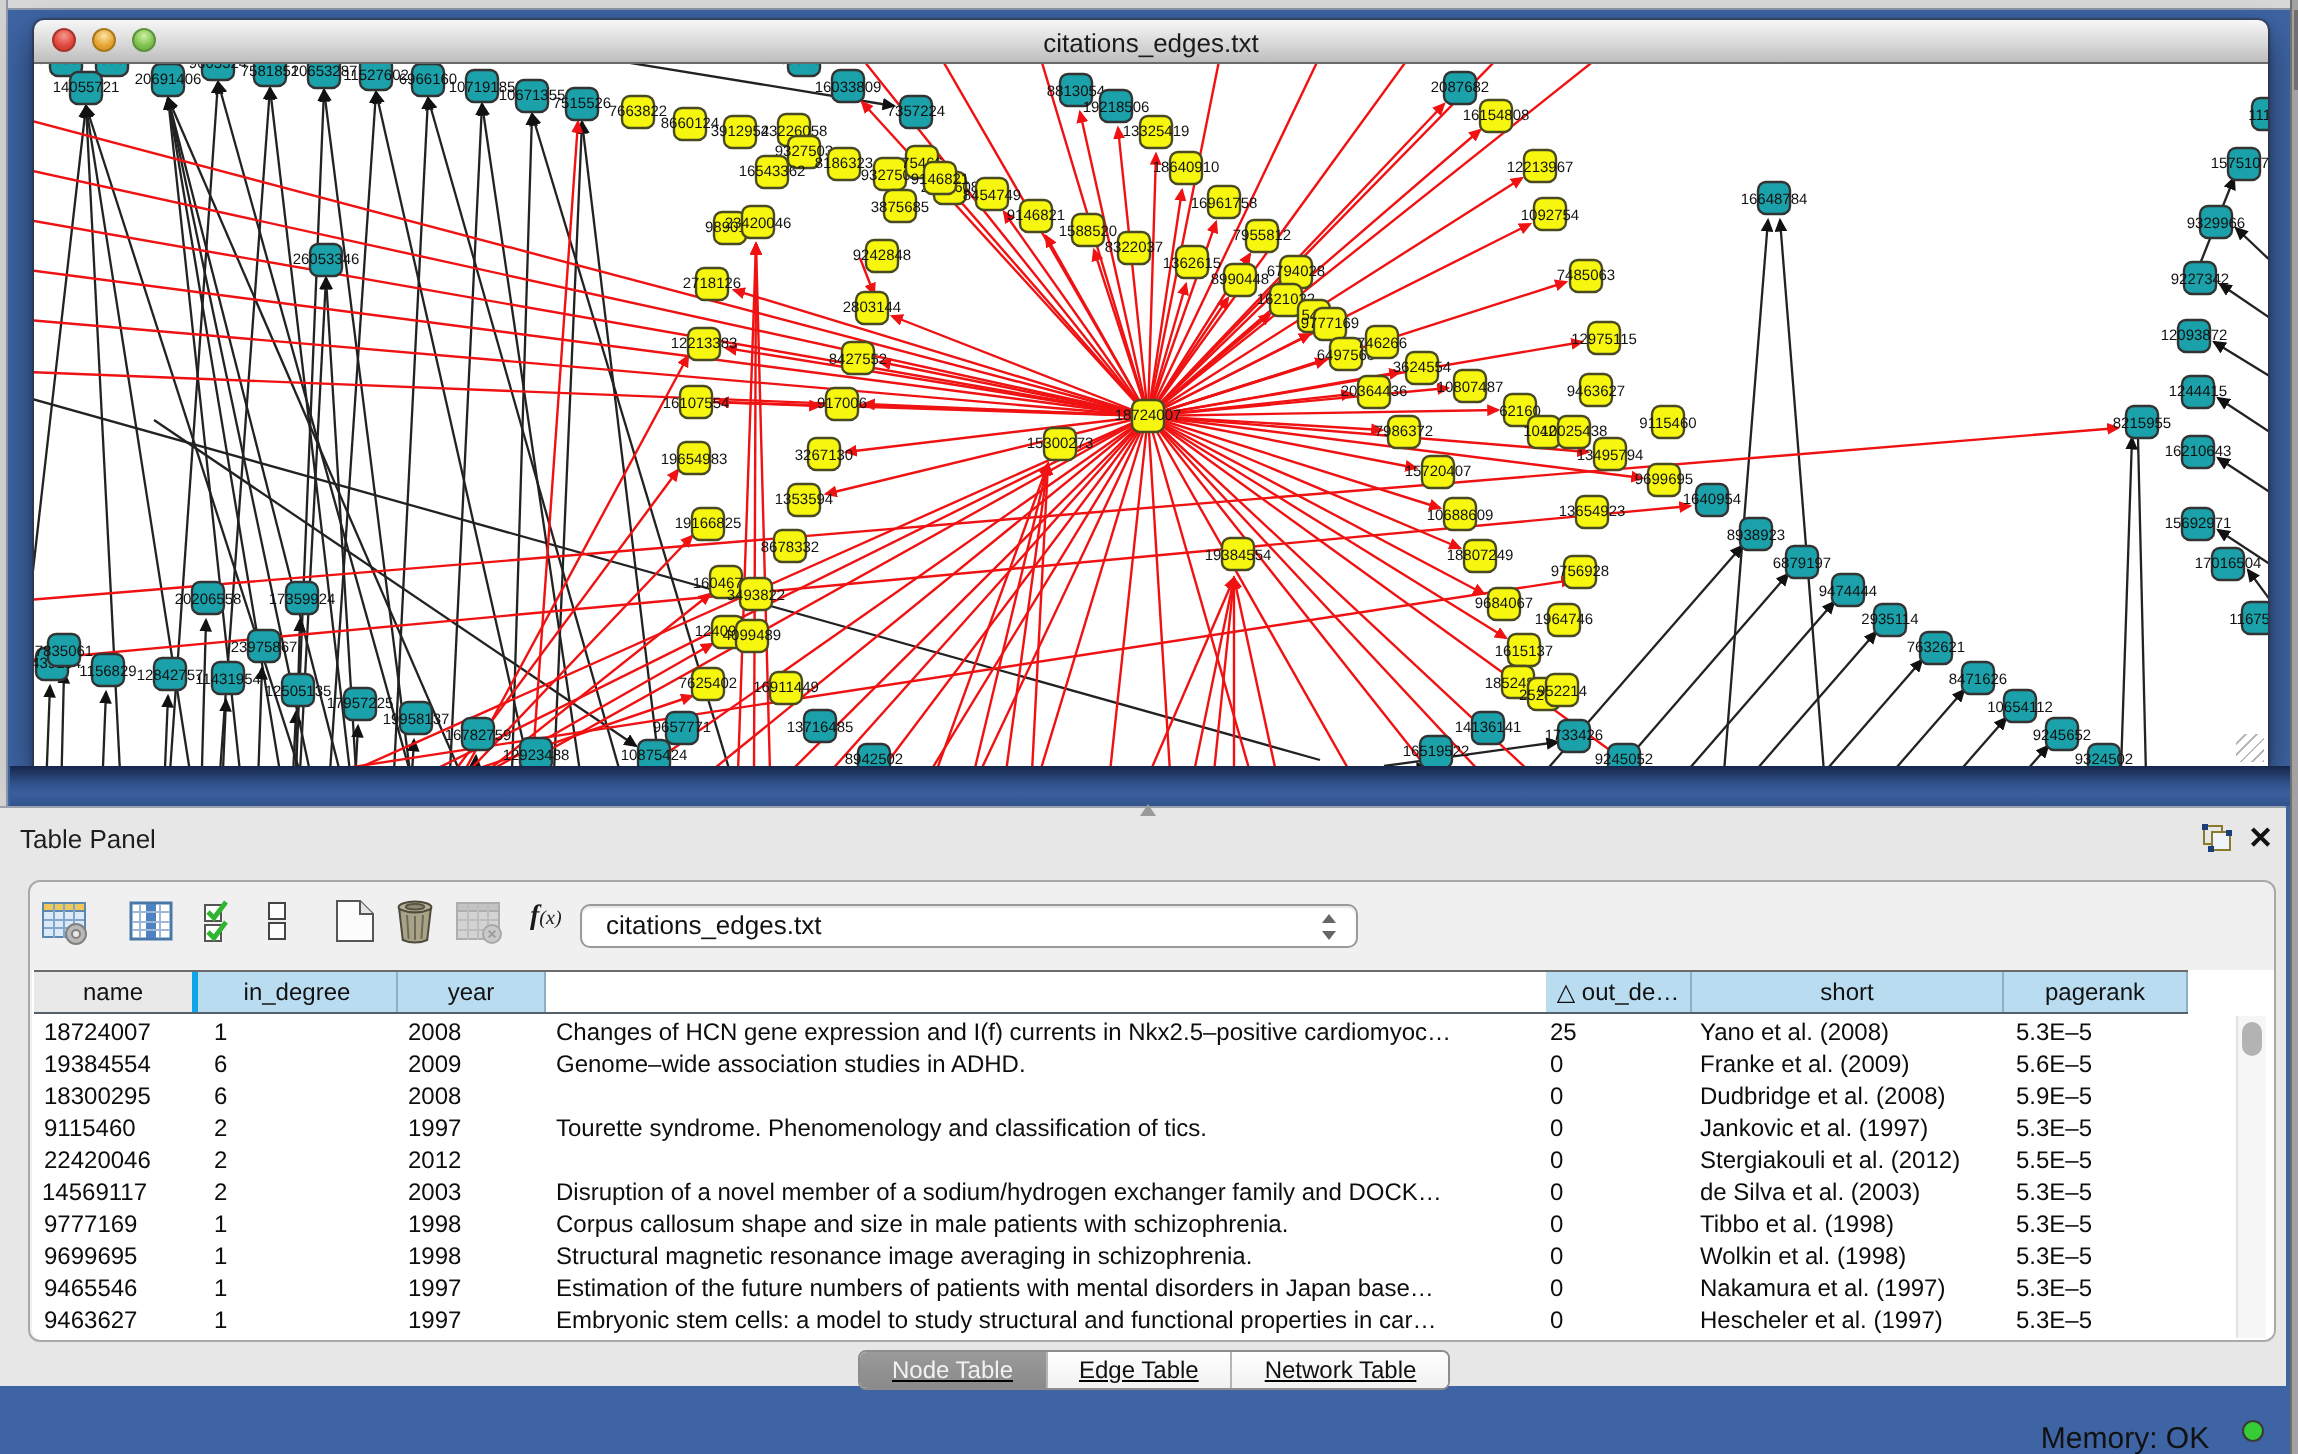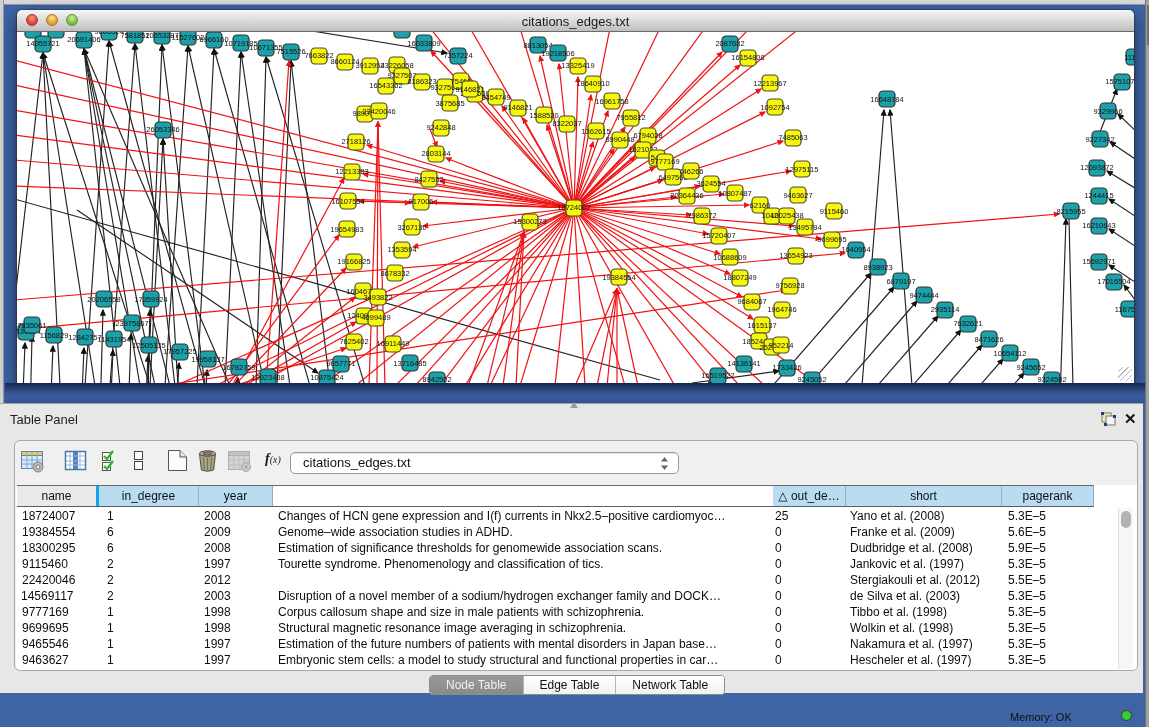--- a/index.html
+++ b/index.html
@@ -36,25 +36,25 @@
 .thead { position:absolute; left:2px; top:44px; width:1077px; height:22px; border-top:1px solid #6b6b6b; border-bottom:1px solid #55606b; font-size:12px; color:#111; }
 .th { position:absolute; top:0; height:20px; background:#badcf0; border-right:1px solid #8fb0c2; text-align:center; line-height:20px; }
 .th.gray { background:#e9e9e9; border-right:3px solid #0ea5e9; }
 .rows { position:absolute; left:2px; top:67px; width:1100px; font-size:12px; color:#0d0d0d; }
 .row { position:absolute; height:16px; line-height:16px; white-space:nowrap; }
 .c { position:absolute; top:0; height:16px; overflow:hidden; }
 
 .tsb { position:absolute; left:1103px; top:67px; width:15px; height:161px; background:#f6f6f6; border-left:1px solid #e2e2e2; }
 .tsb .th2 { position:absolute; left:2px; top:3px; width:10px; height:17px; background:#b3b3b3; border-radius:5px; }
 
-.tabs { position:absolute; left:429px; top:271px; height:20px; display:flex; border:1px solid #8d8d8d; border-radius:4px; overflow:hidden; background:#fff; font-size:12px; }
+.tabs { position:absolute; left:429px; top:271px; height:20px; display:flex; border:1px solid #8d8d8d; border-radius:4px; overflow:hidden; background:#fff; font-size:12px;text-decoration:underline; }
 .tab { padding:0 16px; line-height:19px; color:#111; background:linear-gradient(#ffffff,#f1f1f1); border-right:1px solid #b5b5b5; }
 .tab.sel { background:linear-gradient(#9a9a9a,#8a8a8a); color:#f2f2f2; }
 .tab:last-child { border-right:none; }
-.mem { position:absolute; left:1010px; top:307px; width:105px; text-align:left; font-size:11px; color:#111; }
+.mem { position:absolute; left:1010px; top:307px; width:105px; text-align:center; font-size:15px; color:#111; }
 .memdot { position:absolute; left:1121px; top:306px; width:11px; height:11px; border-radius:50%; background:#35cc35; border:1px solid #3a3a3a; }
 </style>
 </head>
 <body>
 <div class="topstrip"></div>
 <div style="position:absolute;left:0;top:0;width:4px;height:403px;background:#d2d2d2;border-right:1px solid #8d96a5"></div>
 <div class="win">
   <div class="titlebar">
     <div class="title">citations_edges.txt</div>
     <div class="tl r"></div>
@@ -619,21 +619,20 @@
           <span class="c" style="left:187px;width:60px">2009</span>
           <span class="c" style="left:261px;width:492px">Genome–wide association studies in ADHD.</span>
           <span class="c" style="left:758px;width:60px">0</span>
           <span class="c" style="left:833px;width:150px">Franke et al. (2009)</span>
           <span class="c" style="left:991px;width:80px">5.6E–5</span>
         </div>
 <div class="row" style="top:32px;width:1100px">
           <span class="c" style="left:5px;width:84px">18300295</span>
           <span class="c" style="left:90px;width:60px">6</span>
           <span class="c" style="left:187px;width:60px">2008</span>
-          <span class="c" style="left:261px;width:492px">Estimation of significance thresholds for genomewide association scans.</span>
           <span class="c" style="left:758px;width:60px">0</span>
           <span class="c" style="left:833px;width:150px">Dudbridge et al. (2008)</span>
           <span class="c" style="left:991px;width:80px">5.9E–5</span>
         </div>
 <div class="row" style="top:48px;width:1100px">
           <span class="c" style="left:5px;width:84px">9115460</span>
           <span class="c" style="left:90px;width:60px">2</span>
           <span class="c" style="left:187px;width:60px">1997</span>
           <span class="c" style="left:261px;width:492px">Tourette syndrome. Phenomenology and classification of tics.</span>
           <span class="c" style="left:758px;width:60px">0</span>

